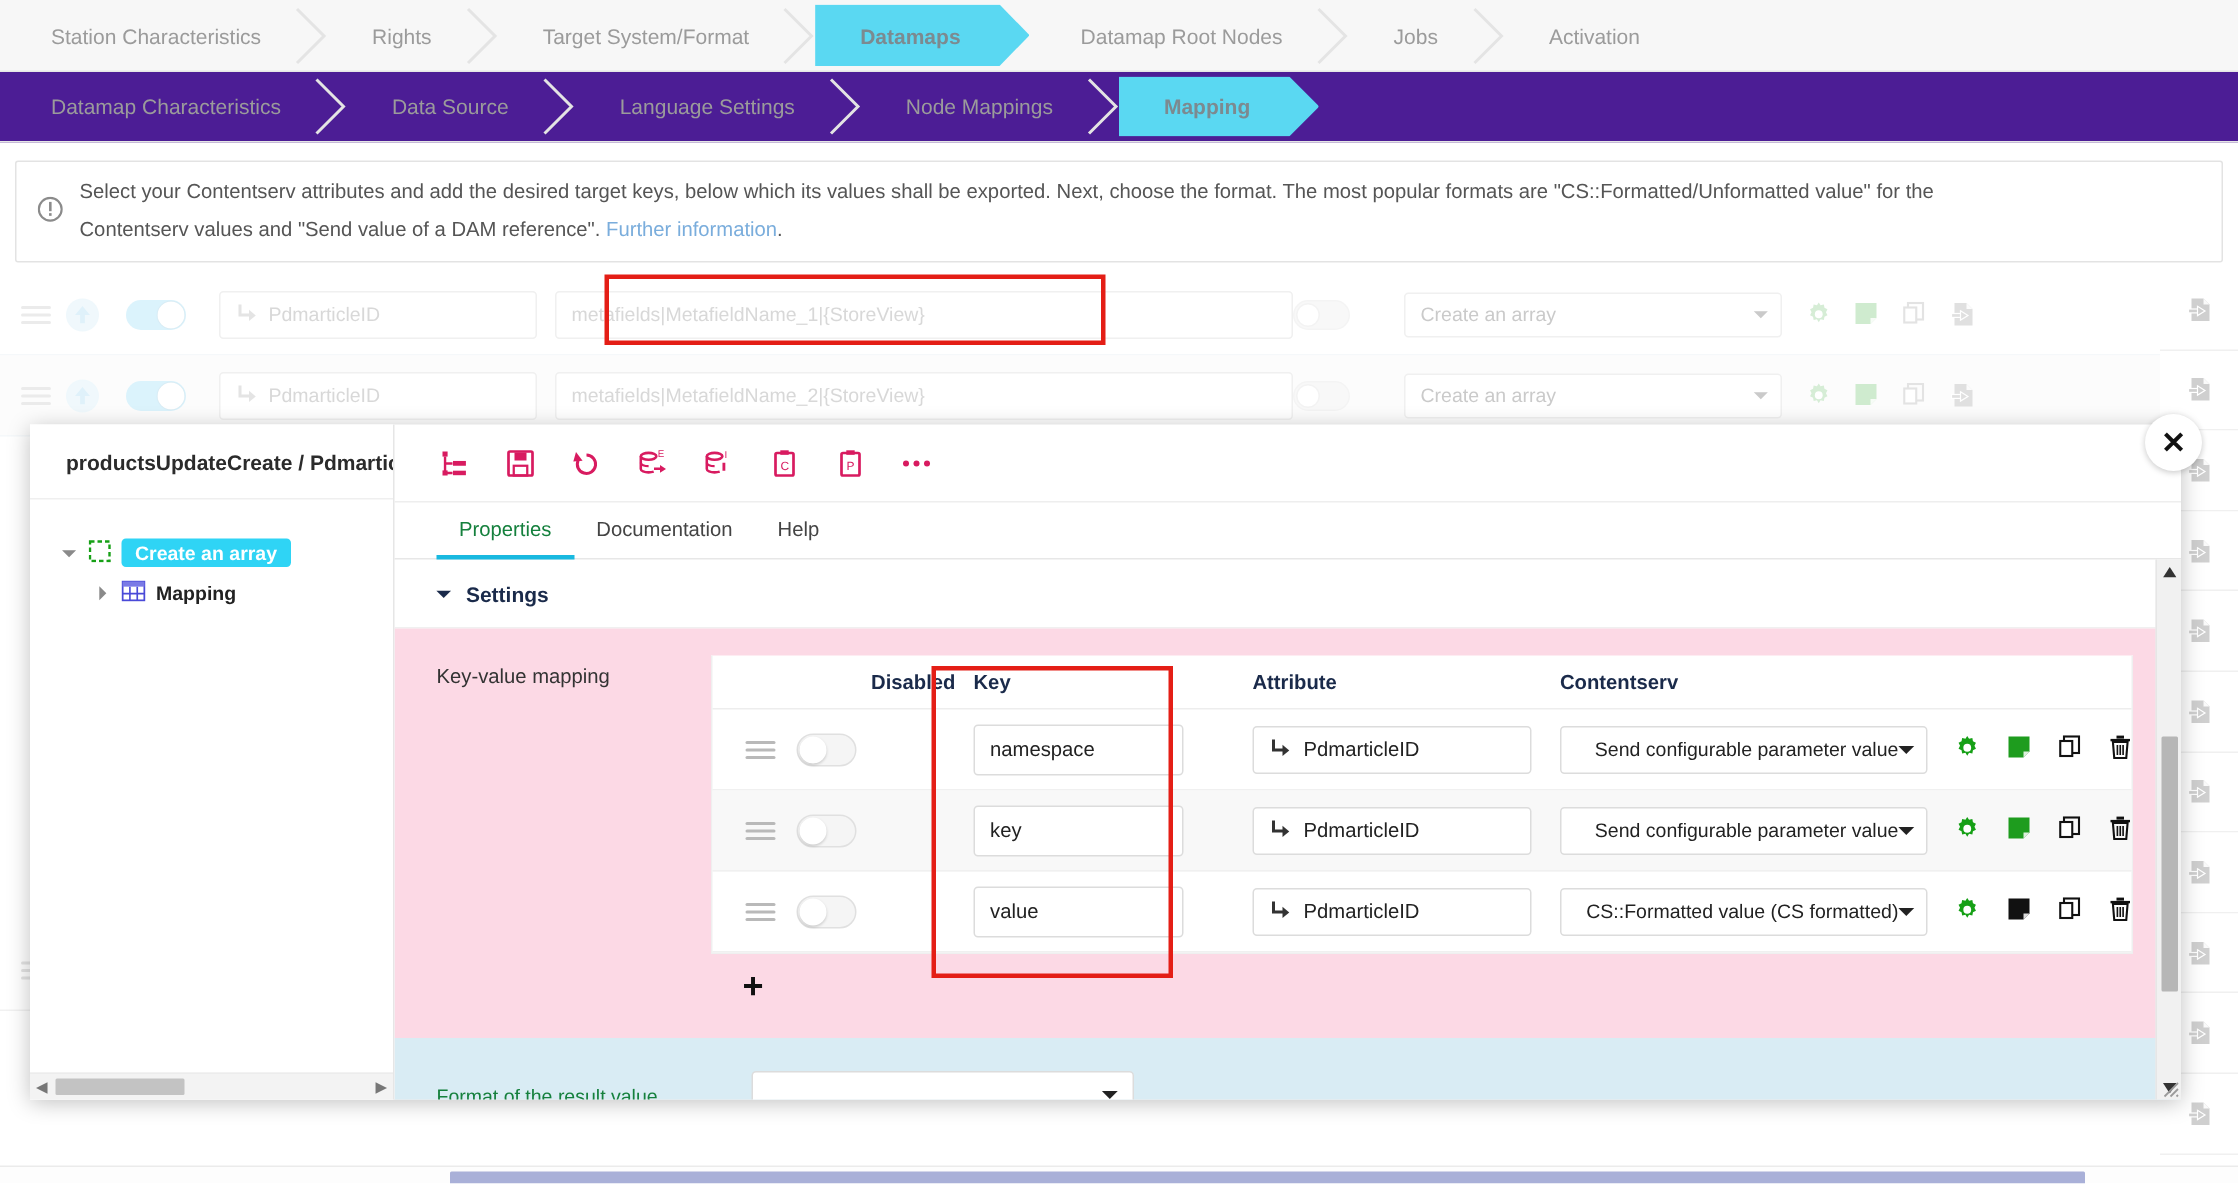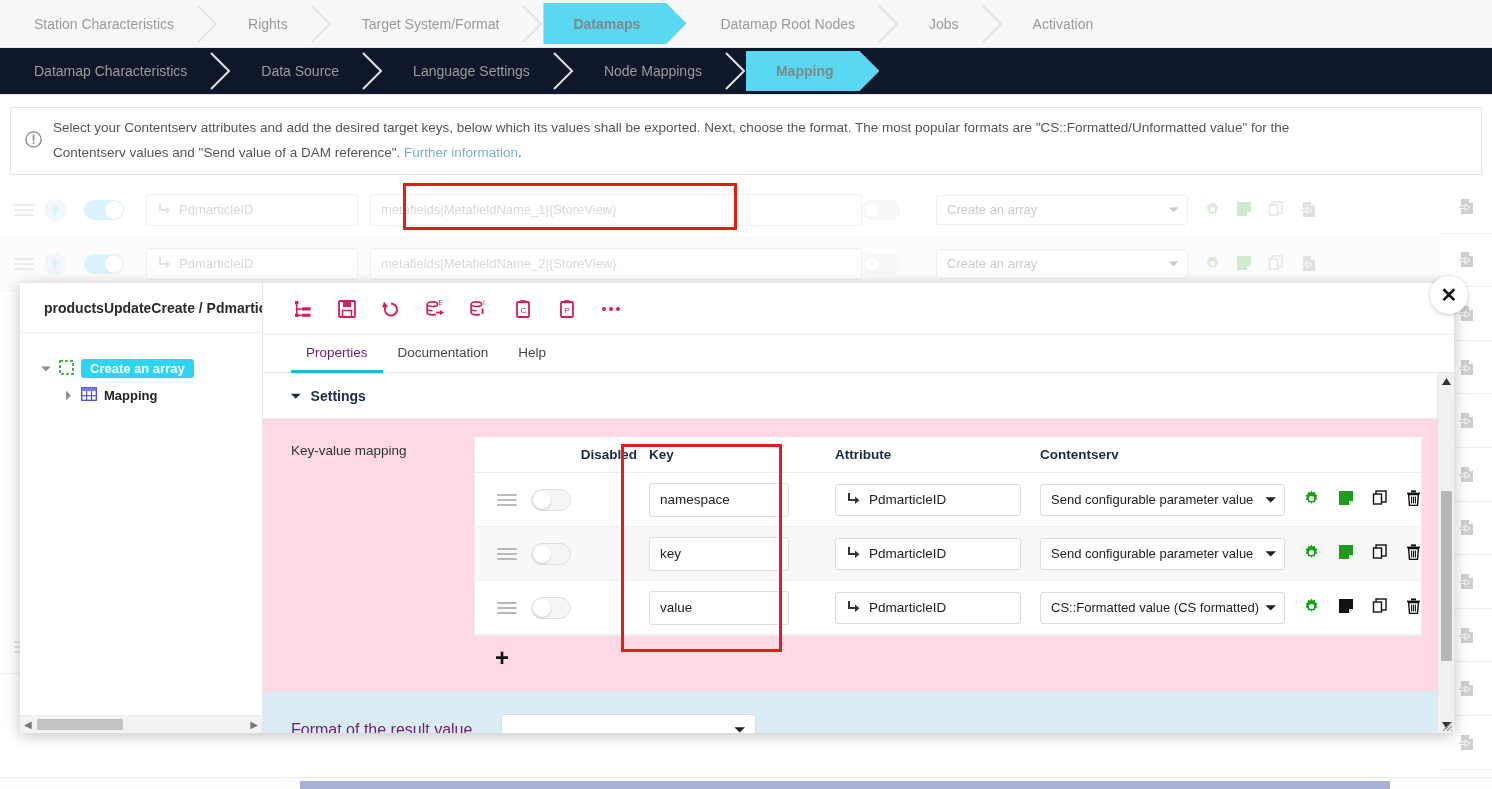--- a/index.html
+++ b/index.html
@@ -16,21 +16,21 @@
 
   
   .wizard {
     position: relative;
     height: 48px;
     background: #f7f7f7;
     border-bottom: 1px solid #e6e6e6;
     display: flex; align-items: stretch;
     padding-left: 4px;
   }
-  .wizard.second { height: 47px; background:#0f172a; }
+  .wizard.second { height: 47px; background:#4c1d95; }
   .wz-step {
     position: relative;
     display: flex; align-items: center;
     padding: 0 26px 0 30px;
     font-size: 14px;
     color: #9b9b9b;
     white-space: nowrap;
     background: transparent;
     cursor: pointer;
   }
@@ -199,21 +199,21 @@
   .tb-btn { width: 24px; height: 24px; display:flex; align-items:center; justify-content:center; cursor:pointer;}
   .mr-tabs {
     height: 38px; display:flex; align-items:stretch; gap: 0;
     border-bottom: 1px solid #e7e7e7; padding-left: 28px;
   }
   .tab {
     padding: 0 15px; display:flex; align-items:center;
     font-size: 13.5px; color:#444; cursor:pointer;
     border-bottom: 3px solid transparent; margin-bottom:-1px;
   }
-  .tab.active { color:#701a75; border-bottom-color:#19b9e0; }
+  .tab.active { color:#15803d; border-bottom-color:#19b9e0; }
 
   .mr-body { flex: 1; position: relative; overflow: hidden; }
   .settings-hdr {
     height: 46px; display:flex; align-items:center; gap: 10px;
     padding-left: 28px; font-weight:bold; font-size:14px; color:#1a2a4a;
     border-bottom: 1px solid #f0f0f0;
   }
   .pink-sec { background:#fcd9e5; padding: 0 0 22px 0; }
   .pink-sec-inner { display:flex; padding: 18px 0 0 0; gap: 24px; }
   .kv-label { width: 210px; padding: 6px 0 0 28px; font-size: 13.5px; color:#333; }
@@ -237,30 +237,30 @@
     background:#fff; display:flex; align-items:center; padding: 0 10px;
     font-size: 13.5px; color:#222;
   }
   .attr-box {
     width: 186px; height: 32px; border:1px solid #dcdcdc; border-radius:3px;
     background:#fff; display:flex; align-items:center; gap:8px; padding: 0 10px;
     font-size: 13.5px; color:#222;
   }
   .sel {
     width: 245px; height: 32px; border:1px solid #dcdcdc; border-radius:3px;
-    background:#fff; display:flex; align-items:center; justify-content:space-between;
+    background:#fff; display:flex; align-items:center; justify-content:flex-end;
     padding: 0 8px 0 10px; font-size:13px; color:#222;
   }
   .sel .cap { overflow:hidden; white-space:nowrap; }
   .addrow { padding: 10px 0 0 232px; }
   .addrow .plus { font-size: 24px; color:#111; font-weight:bold; line-height:1; cursor:pointer; }
   .blue-sec {
     background:#d9ecf4; height: 76px; display:flex; align-items:center; padding-left: 28px; gap: 0;
   }
-  .blue-sec .bl-label { width: 210px; font-size: 16px; color:#701a75; }
+  .blue-sec .bl-label { width: 210px; font-size: 13px; color:#15803d; }
   .bl-select {
     width: 255px; height: 32px; background:#fff; border:1px solid #dcdcdc; border-radius:3px;
     display:flex; align-items:center; justify-content:flex-end; padding-right: 10px;
   }
 
   
   .m-scroll {
     position: absolute; right: 0; top: 90px; bottom: 0; width: 17px;
     background: #f1f1f1; border-left: 1px solid #e6e6e6;
   }

